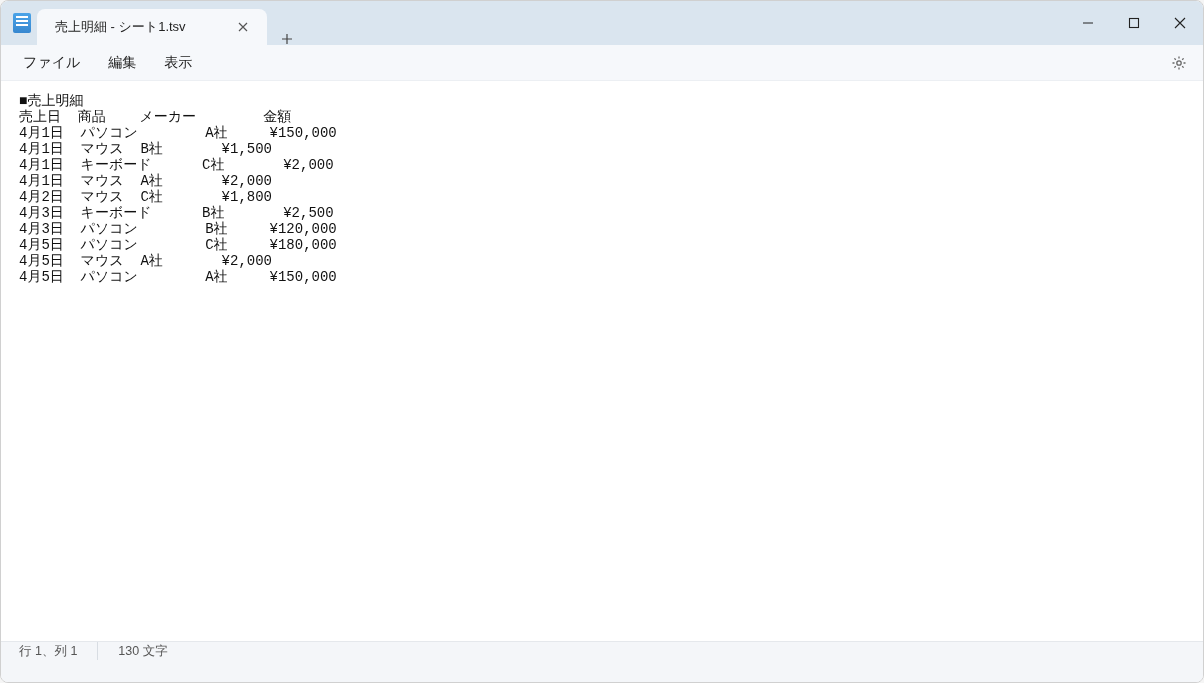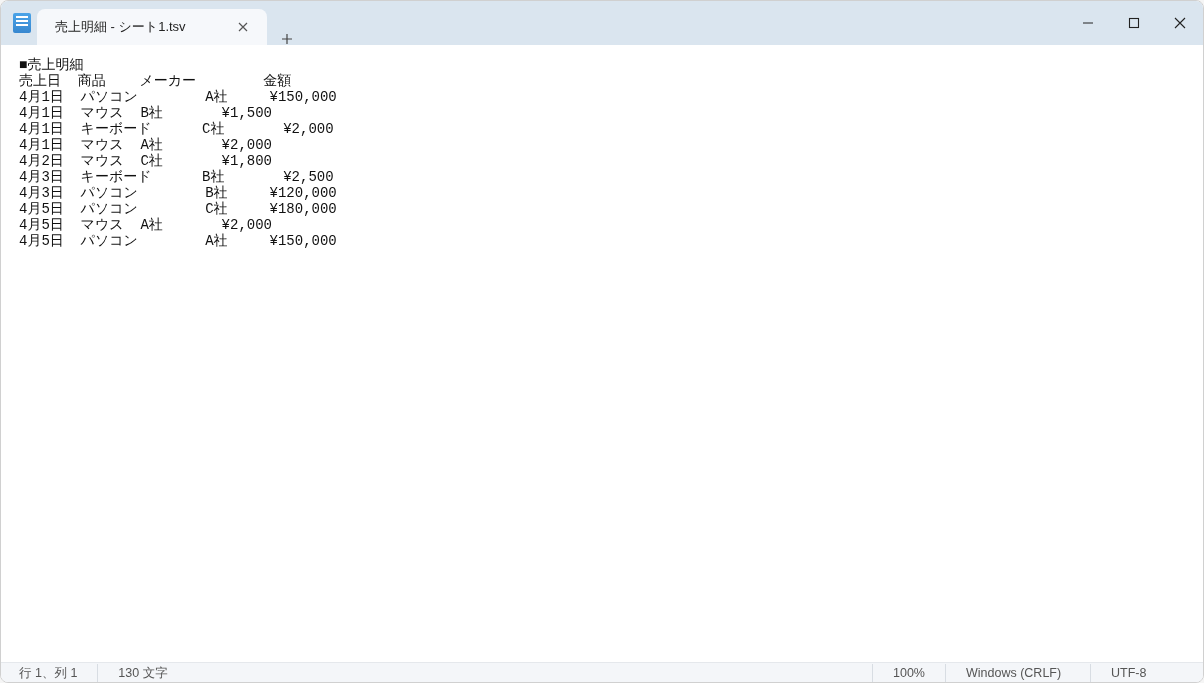--- a/index.html
+++ b/index.html
@@ -16,21 +16,21 @@
   .new-tab { width: 40px; display:flex; align-items:center; justify-content:center; color:#444; font-size: 16px; margin-top: 8px; }
   .title-spacer { flex: 1; }
   .win-controls { display: flex; }
   .win-btn { width: 46px; display:flex; align-items:center; justify-content:center; color:#222; }
   .win-btn svg { width: 12px; height: 12px; }
   .menubar { height: 36px; background: #f6f8fb; display:flex; align-items:center; padding: 0 8px; font-size: 14px; color:#222; border-bottom: 1px solid #eceff3; }
   .menu-item { padding: 4px 14px; border-radius: 4px; }
   .menu-spacer { flex:1; }
   .settings-btn { width: 32px; height: 28px; display:flex; align-items:center; justify-content:center; color:#555; border-radius:4px; }
   .content { flex:1; background:#fff; padding: 12px 18px; font-family: "MS Gothic","Osaka-Mono","Courier New",monospace; font-size: 14px; line-height: 16px; color:#111; white-space: pre; overflow:auto; }
-  .statusbar { height: 20px; background:#f4f6f9; border-top:1px solid #e5e8ec; display:flex; align-items:flex-end; font-size:12.5px; color:#555; padding: 0 10px; }
+  .statusbar { height: 41px; background:#f4f6f9; border-top:1px solid #e5e8ec; display:flex; align-items:flex-start; font-size:12.5px; color:#555; padding: 0 10px; }
   .status-sep { width:1px; height:18px; background:#d8dde3; margin: 0 12px; }
   .status-left { display:flex; align-items:center; }
   .status-right { margin-left:auto; display:flex; align-items:center; }
   .status-cell { padding: 0 8px; }
 </style>
 </head>
 <body>
 
 <div class="window">
 
@@ -66,43 +66,49 @@
           </svg>
       </div>
       <div class="win-btn">
         <svg viewBox="0 0 12 12">
             <path d="M1 1 L11 11 M11 1 L1 11" stroke="#222" stroke-width="1.1"></path>
           </svg>
       </div>
     </div>
   </div>
 
+  <div class="menubar">
+    <div class="menu-item">ファイル</div>
+    <div class="menu-item">編集</div>
+    <div class="menu-item">表示</div>
+    <div class="menu-spacer"></div>
+    <div class="settings-btn">
+      <svg viewBox="0 0 16 16" width="16" height="16">
+        <g fill="none" stroke="#666" stroke-width="1.3">
+          <circle cx="8" cy="8" r="2.2"></circle>
+          <path d="M8 1.5v2M8 12.5v2M1.5 8h2M12.5 8h2M3.4 3.4l1.4 1.4M11.2 11.2l1.4 1.4M12.6 3.4l-1.4 1.4M4.8 11.2l-1.4 1.4"></path>
+        </g>
+      </svg>
+    </div>
+  </div>
 
   <pre class="content" id="editor-content">■売上明細
 売上日  商品    メーカー        金額
 4月1日  パソコン        A社     ¥150,000
 4月1日  マウス  B社       ¥1,500
 4月1日  キーボード      C社       ¥2,000
 4月1日  マウス  A社       ¥2,000
 4月2日  マウス  C社       ¥1,800
 4月3日  キーボード      B社       ¥2,500
 4月3日  パソコン        B社     ¥120,000
 4月5日  パソコン        C社     ¥180,000
 4月5日  マウス  A社       ¥2,000
 4月5日  パソコン        A社     ¥150,000</pre>
 
   <div class="statusbar">
     <div class="status-left">
       <span class="status-cell">行 1、列 1</span>
       <div class="status-sep"></div>
       <span class="status-cell">130 文字</span>
     </div>
-    <div class="status-right">
-      <div class="status-sep"></div>
-      <span class="status-cell">100%</span>
-      <div class="status-sep"></div>
-      <span class="status-cell" style="min-width:120px">Windows (CRLF)</span>
-      <div class="status-sep"></div>
-      <span class="status-cell" style="min-width:90px">UTF-8</span>
-    </div>
   </div>
 
 </div>
 
 </body></html>

